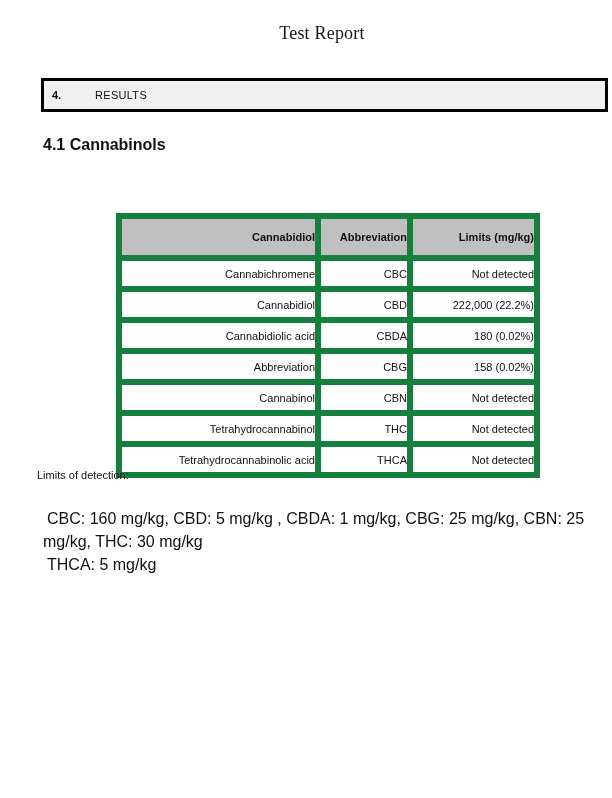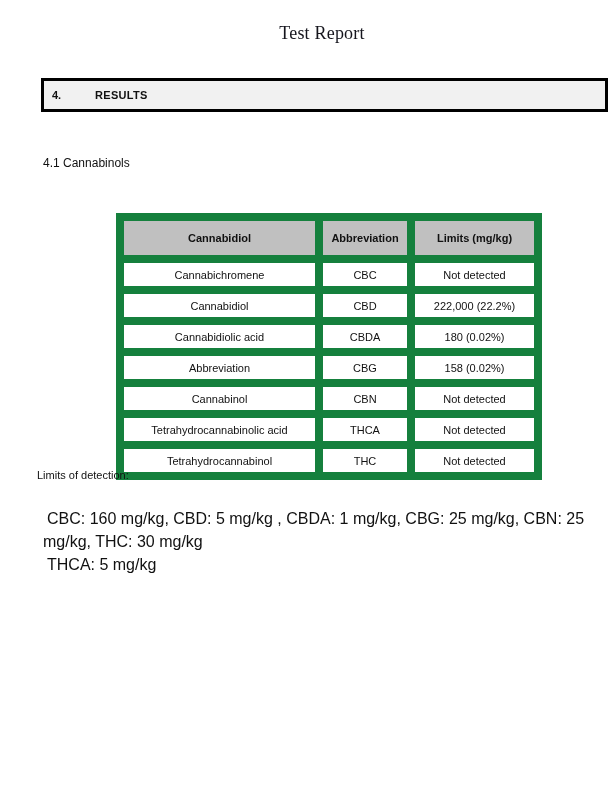--- a/index.html
+++ b/index.html
@@ -40,42 +40,42 @@
     display: flex;
     align-items: center;
   }
   .section-bar .sec-num {
     font-weight: bold;
     font-size: 11px;
     margin-left: 8px;
     width: 35px;
   }
   .section-bar .sec-title {
-    font-weight: bold;
+    font-weight: normal;
     font-size: 11px;
     letter-spacing: 0.3px;
   }
   .subsection {
     position: absolute;
-    top: 140px;
+    top: 120px;
     left: 27px;
-    font-size: 12px;
-    font-weight: normal;
+    font-size: 16px;
+    font-weight: bold;
   }
   .results-table {
     position: absolute;
     top: 197px;
     left: 100px;
     border-collapse: collapse;
     table-layout: fixed;
   }
   .results-table th,
   .results-table td {
-    border: 8px solid #15803d;
-    text-align: center;
+    border: 6px solid #15803d;
+    text-align: right;
     vertical-align: middle;
     font-size: 11px;
     overflow: hidden;
     white-space: nowrap;
   }
   .results-table th {
     height: 42px;
     background: var(--table-header-bg, #c0c0c0);
     font-weight: bold;
   }
@@ -143,27 +143,27 @@
           <td>Abbreviation</td>
           <td>CBG</td>
           <td class="bold-result">158 (0.02%)</td>
         </tr>
         <tr>
           <td>Cannabinol</td>
           <td>CBN</td>
           <td>Not detected</td>
         </tr>
         <tr>
-          <td>Tetrahydrocannabinolic acid</td>
-          <td>THCA</td>
+          <td>Tetrahydrocannabinol</td>
+          <td>THC</td>
           <td>Not detected</td>
         </tr>
         <tr>
-          <td>Tetrahydrocannabinol</td>
-          <td>THC</td>
+          <td>Tetrahydrocannabinolic acid</td>
+          <td>THCA</td>
           <td>Not detected</td>
         </tr>
       </tbody>
   </table>
 
   <p class="limits-label">Limits of detection:</p>
 
   <p class="limits-text">
     <span>CBC: 160 mg/kg, CBD: 5 mg/kg , CBDA: 1 mg/kg, CBG: 25 mg/kg, CBN: 25 mg/kg, THC: 30 mg/kg</span><br>
     <span>THCA: 5 mg/kg</span>

